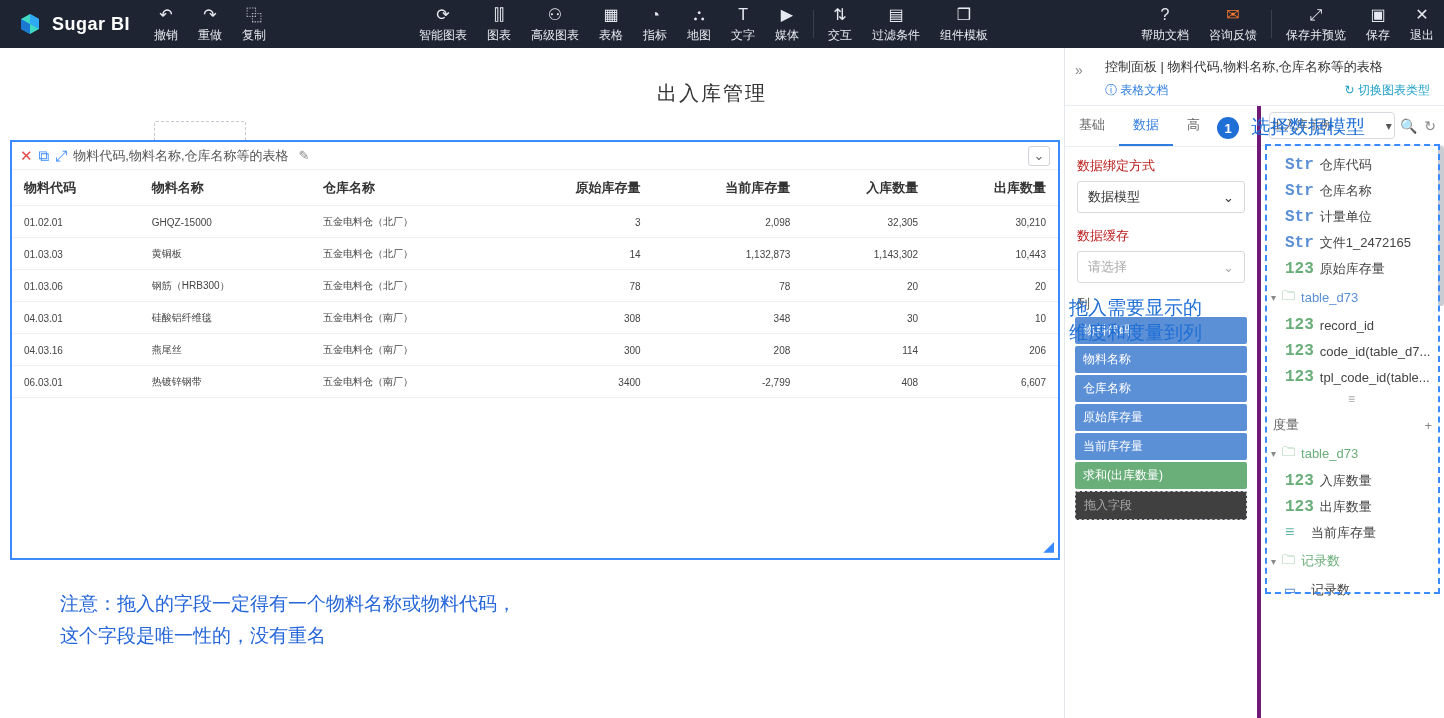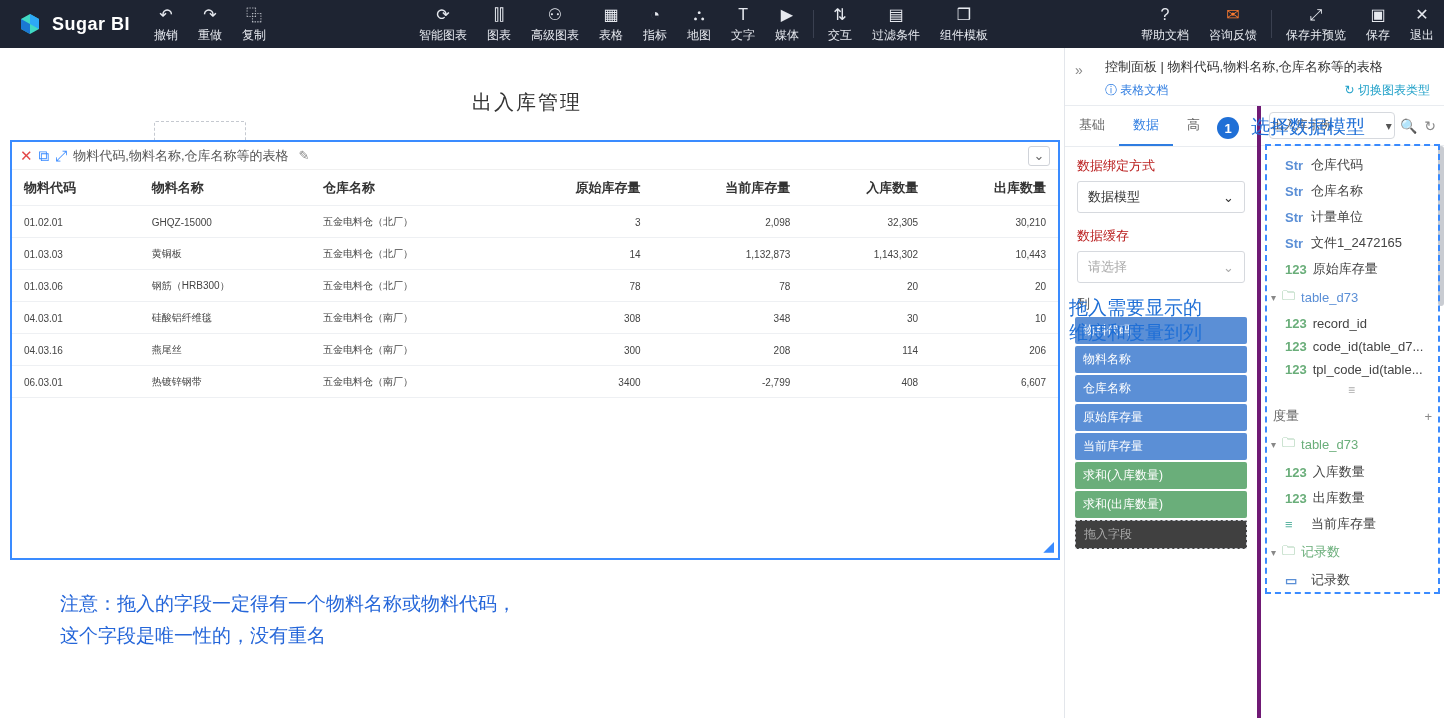--- a/index.html
+++ b/index.html
@@ -15,21 +15,21 @@
   .tb-btn .ic { height: 20px; display:flex; align-items:center; justify-content:center; font-size:16px; }
   .tb-btn .lb { margin-top: 2px; font-size: 12px; }
   .tb-sep { width: 1px; height: 28px; background: #3a4050; margin: 0 4px; }
   .tb-spacer { flex: 1; }
   .tb-right .tb-btn .ic { font-size: 16px; }
   .orange { color: #ff7b2e; }
   
   
   .workspace { display: flex; height: calc(100% - 48px); }
   .canvas { flex: 1; position: relative; background: #fff; overflow: hidden; }
-  .page-title-box { position: absolute; left: 287px; top: 41px; width: 480px; text-align:center; }
+  .page-title-box { position: absolute; left: 287px; top: 32px; width: 480px; text-align:right; }
   .page-title { font-size: 20px; color: #333; font-weight: 500; letter-spacing: 2px; }
   
   .dashed-hint { position: absolute; left: 154px; top: 73px; width: 92px; height: 22px; border: 1px dashed #c5c9d0; border-bottom: none; border-radius: 2px 2px 0 0; }
   
   .widget { position: absolute; left: 10px; top: 92px; right: 4px; height: 420px; border: 2px solid #3a8bff; background: #fff; }
   .widget-head { height: 28px; display: flex; align-items: center; padding: 0 8px; gap: 6px; border-bottom: 1px solid #f0f0f0; color: #555; font-size: 13px; }
   .wh-ic { color: #e34848; font-size: 15px; cursor:pointer; }
   .wh-ic.blue { color: #3a8bff; }
   .wh-title { color: #555; }
   .wh-pencil { color: #888; margin-left: 4px; }
@@ -83,21 +83,21 @@
   .tree-head { display:flex; align-items:center; gap:6px; padding:6px 8px; border-bottom:1px solid #e9ecf0;}
   .tree-select { flex:1; display:flex; align-items:center; justify-content:space-between; border:1px solid #d6d9de; border-radius:4px; padding:4px 2px; font-size:12px; color:#555;}
   .tree-ic { color:#888; cursor:pointer; font-size:14px; }
   
   .dashed-box { position:absolute; left:4px; top:38px; right:4px; height: 450px; border:2px dashed #3a8bff; pointer-events:none; z-index:3;}
   .anno-badge { position:absolute; width:22px; height:22px; border-radius:50%; background:#1f6fd6; color:#fff; font-size:13px; display:flex; align-items:center; justify-content:center; font-weight:600; z-index:5;}
   .anno-text { position:absolute; color:#1f6fd6; font-size:19px; font-weight:500; z-index:5; line-height:1.3; }
   
   .tree-body { padding:6px 4px; font-size:13px; color:#444; overflow:auto; flex:1;}
   .tree-item { display:flex; align-items:center; gap:6px; padding:4px 6px 4px 20px; cursor:pointer;}
-  .ti-type { font-size:13px; color:#5b8fd6; font-weight:600; min-width:20px;}
+  .ti-type { font-size:16px; color:#5b8fd6; font-weight:600; min-width:20px;font-family:Liberation Mono, monospace;}
   .ti-type.num { color:#6aae7a; }
   .ti-type.agg { color:#5fb6a3; }
   .tree-item.group { color:#5b8fd6; padding-left:6px;}
   .tree-item.group.green { color:#6aae7a; }
   .tree-section-label { padding: 8px 8px 4px; color:#666; display:flex; justify-content:space-between; align-items:center;}
   .drag-handle { text-align:center; color:#aaa; padding:2px 0; letter-spacing:2px; font-size:12px;}
   .folder-ic { color:#6aae7a; }
   .caret-ic { color:#888; font-size:10px;}
   .scrolly { position:absolute; right:0; top:40px; width:6px; height:160px; background:#c9ccd2; border-radius:3px;}
   
@@ -333,21 +333,20 @@
               <span>⌄</span>
           </div>
         </div>
         <div class="col-label">列</div>
         <div class="field-chips" id="chips">
             <div class="chip">物料代码</div>
             <div class="chip">物料名称</div>
             <div class="chip">仓库名称</div>
             <div class="chip">原始库存量</div>
             <div class="chip">当前库存量</div>
-            <div class="chip measure">求和(入库数量)</div>
             <div class="chip measure">求和(出库数量)</div>
             <div class="chip drop">拖入字段</div>
           </div>
       </div>
 
       <div class="tree-col">
         <div class="tree-head">
           <div class="tree-select">
             <span>出入库示例</span>
               <span>▾</span>

